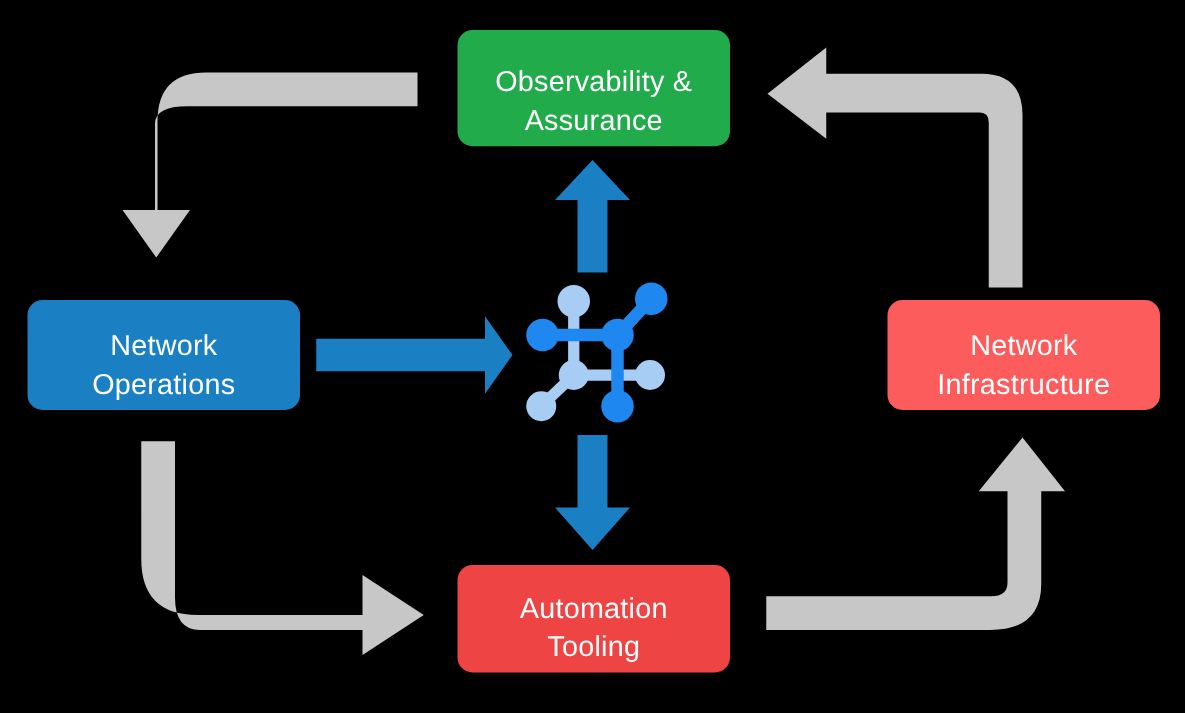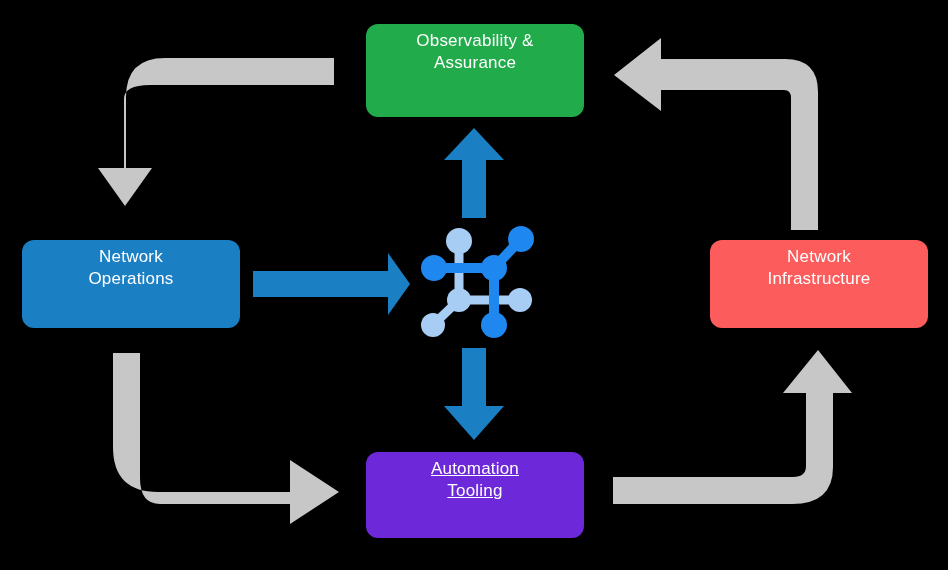--- a/index.html
+++ b/index.html
@@ -12,25 +12,25 @@
     width: 948px;
     height: 570px;
     background: #000000;
     overflow: hidden;
     font-family: "Liberation Sans", sans-serif;
   }
   .node-box {
     position: absolute;
     border-radius: 12px;
     display: flex;
-    align-items: flex-start;
+    align-items: flex-end;
     justify-content: center;
     text-align: center;
     color: #ffffff;
-    font-size: 17px;
+    font-size: 23px;
     line-height: 1.32;
     letter-spacing: 0.2px;
     box-sizing: border-box;
     padding: 6px 10px;
   }
   .node-label { display: block; white-space: pre-line; }
 
   #box-observability { left: 366px; top: 24px;  width: 218px; height: 93px;  background: #22ab4b; }
   #box-operations    { left: 22px;  top: 240px; width: 218px; height: 88px;  background: #1b7fc4; }
   #box-infrastructure{ left: 710px; top: 240px; width: 218px; height: 88px;  background: #fc5c5c; }
@@ -168,18 +168,18 @@
   <div class="node-box" id="box-operations" style="background: rgb(27, 127, 196); color: rgb(255, 255, 255);">
     <span class="node-label">Network
 Operations</span>
   </div>
 
   <div class="node-box" id="box-infrastructure" style="background: rgb(252, 92, 92); color: rgb(255, 255, 255);">
     <span class="node-label">Network
 Infrastructure</span>
   </div>
 
-  <div class="node-box" id="box-automation" style="background: #6d28d9; color: rgb(255, 255, 255); text-decoration: underline;">
+  <div class="node-box" id="box-automation" style="background: #ef4444; color: rgb(255, 255, 255);">
     <span class="node-label">Automation
 Tooling</span>
   </div>
 
 </div>
 
 </body></html>

